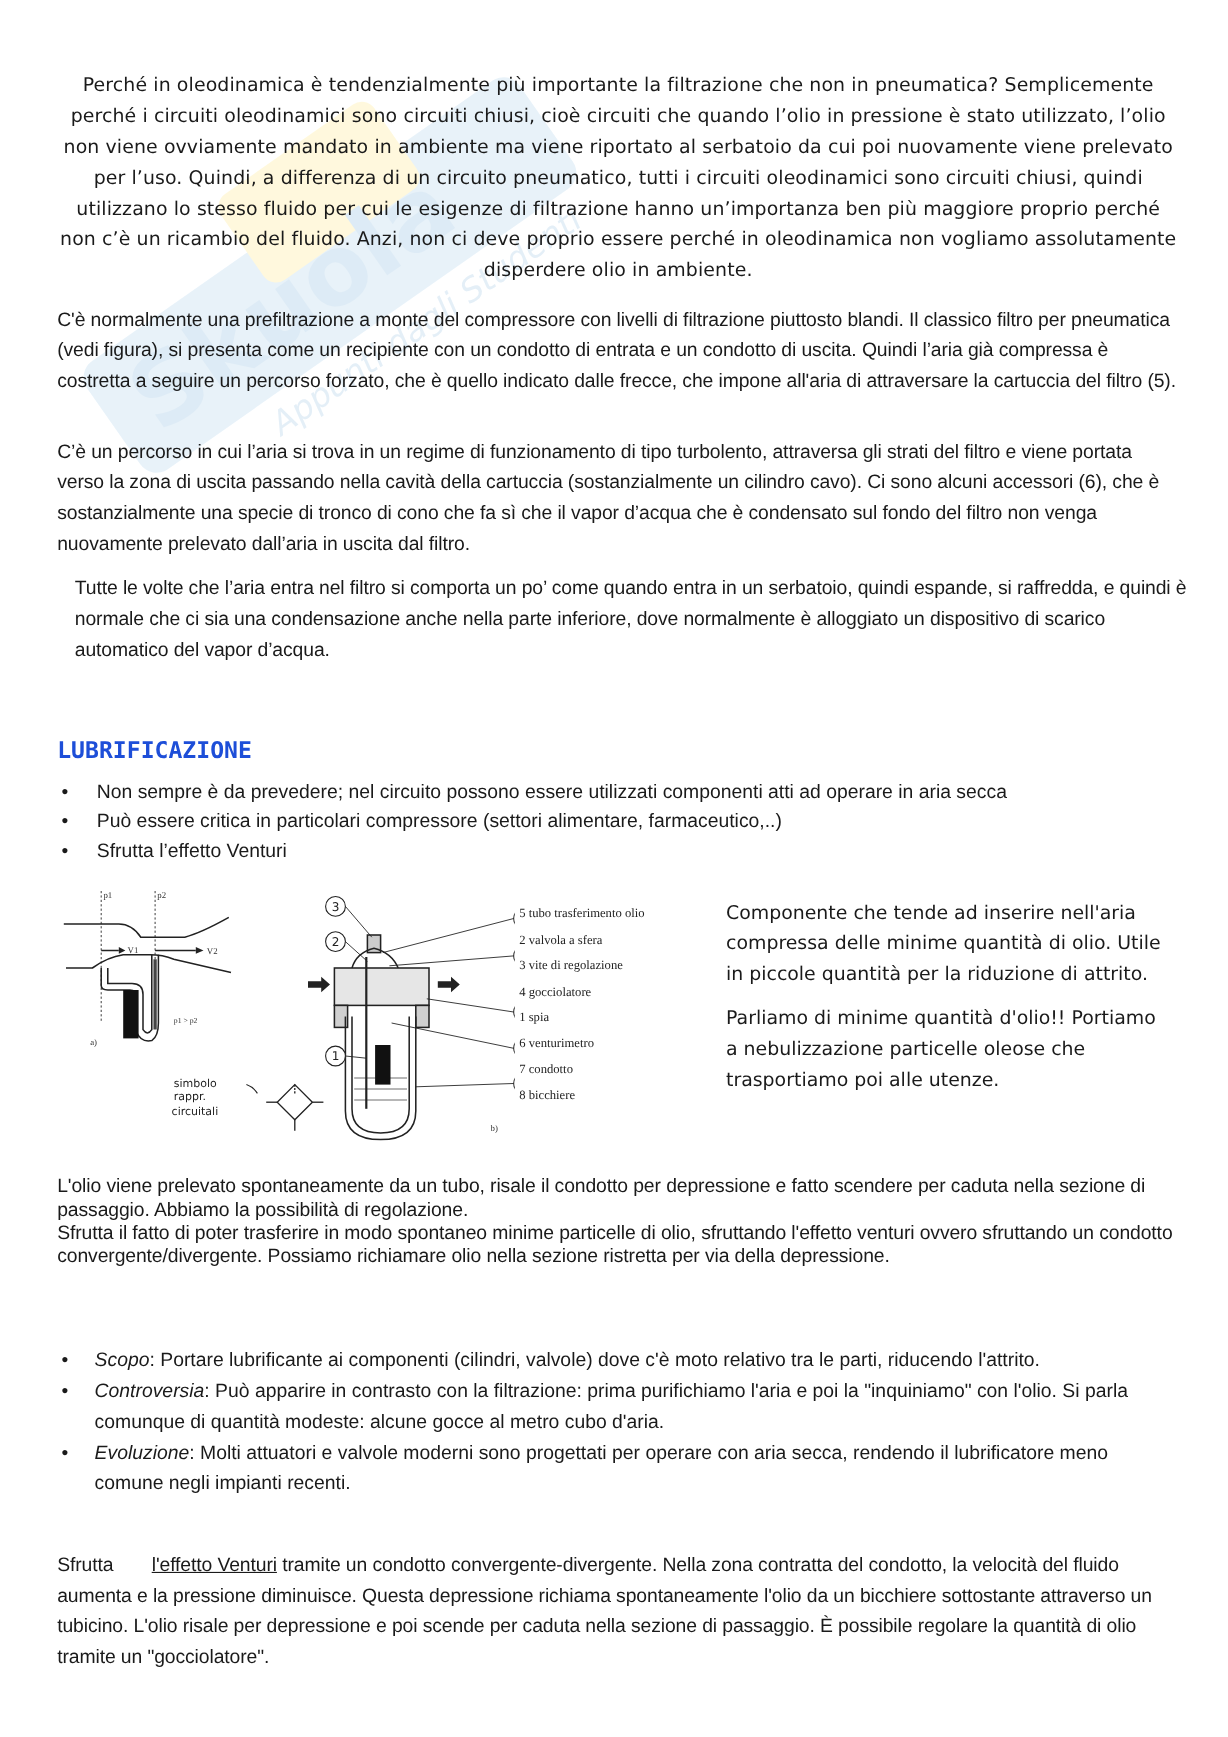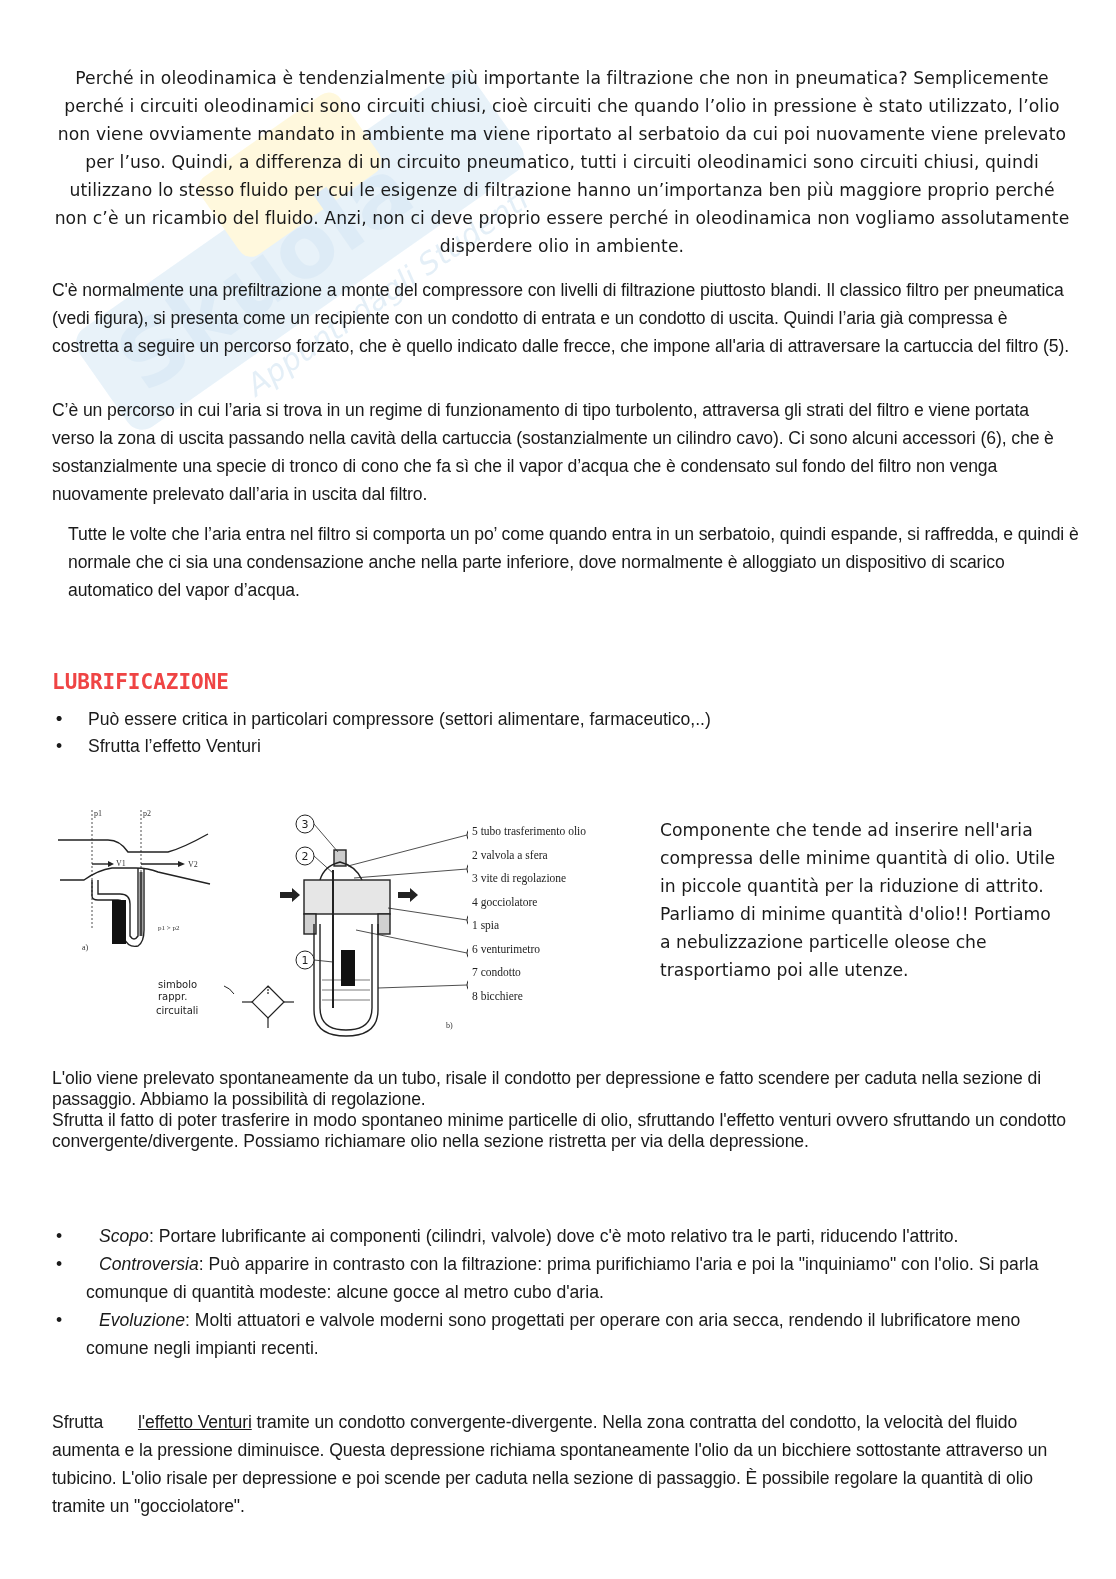--- a/index.html
+++ b/index.html
@@ -5,34 +5,34 @@
   html, body { margin: 0; padding: 0; background: #ffffff; }
   body { width: 1116px; height: 1579px; position: relative; overflow: hidden; color: #1a1a1a; font-family: "DejaVu Sans", sans-serif; }
   .page { position: absolute; left: 0; top: 0; width: 1116px; height: 1579px; }
   .watermark { position: absolute; left: 20px; top: 40px; width: 560px; height: 420px; pointer-events: none; z-index: 0; }
   .content { position: absolute; left: 52px; top: 64px; width: 1020px; z-index: 1; }
   p.para { margin: 0; font-size: 17.2px; line-height: 28px; letter-spacing: 0.1px; }
   .p1 { position: absolute; top: 0; left: 0; width: 1020px; text-align: center; }
   .p2 { position: absolute; top: 212px; left: 0; width: 1020px; font-family: "Liberation Sans", sans-serif !important; font-size: 17.6px !important; letter-spacing: -0.1px !important; }
   .p3 { position: absolute; top: 332px; left: 0; width: 1020px; font-family: "Liberation Sans", sans-serif !important; font-size: 17.6px !important; letter-spacing: -0.1px !important; }
   .p4 { position: absolute; top: 456px; left: 16px; width: 1020px; font-family: "Liberation Sans", sans-serif !important; font-size: 17.6px !important; letter-spacing: -0.1px !important; }
-  .section-title { position: absolute; top: 606px; left: 0; margin: 0; font-family: "DejaVu Sans Mono", monospace; font-weight: bold; font-size: 21px; letter-spacing: 0; color: #ef4444; }
+  .section-title { position: absolute; top: 606px; left: 0; margin: 0; font-family: "DejaVu Sans Mono", monospace; font-weight: bold; font-size: 21px; letter-spacing: 0; color: #1d4ed8; }
   ul.bullets { position: absolute; top: 642px; left: 0; margin: 0; padding: 0; list-style: none; width: 1020px; }
   ul.bullets li { position: relative; padding-left: 36px; font-family: "Liberation Sans", sans-serif; font-size: 17.6px; line-height: 27px; }
   ul.bullets li .dot { position: absolute; left: 4px; top: 0; }
   .figure { position: absolute; top: 736px; left: -4px; width: 560px; height: 240px; }
   .legend { position: absolute; left: 424px; top: 20px; font-family: "Liberation Serif", serif; font-size: 11.5px; line-height: 23.5px; color: #222; }
   .side-note { position: absolute; left: 608px; top: 752px; width: 400px; }
   .side-note p { margin: 0; font-size: 17.2px; line-height: 28px; }
-  .side-note p + p { }
+  .side-note p + p { margin-top: 12px; }
   .p5 { position: absolute; top: 1004px; left: 0; width: 1020px; font-family: "Liberation Sans", sans-serif !important; font-size: 17.6px !important; letter-spacing: -0.1px !important; }
   ul.points { position: absolute; top: 1158px; left: 0; margin: 0; padding: 0; list-style: none; width: 1020px; }
   ul.points li { position: relative; padding-left: 34px; font-family: "Liberation Sans", sans-serif; font-size: 17.6px; line-height: 28px; margin-bottom: 0; }
   ul.points li .dot { position: absolute; left: 4px; top: 0; }
-  ul.points li em { font-style: italic; margin-left: 13px; }
+  ul.points li em { font-style: italic; }
   .p6 { position: absolute; top: 1344px; left: 0; width: 1020px; font-family: "Liberation Sans", sans-serif !important; font-size: 17.6px !important; letter-spacing: -0.1px !important; }
   .u { text-decoration: underline; margin-left: 30px; }
 </style>
 </head>
 <body>
 
 <div class="page">
 
   <svg class="watermark" viewBox="0 0 560 420">
     <g transform="rotate(-35 280 210)" opacity="0.55">
@@ -46,21 +46,21 @@
   <div class="content">
 
     <p class="para p1">Perché in oleodinamica è tendenzialmente più importante la filtrazione che non in pneumatica? Semplicemente perché i circuiti oleodinamici sono circuiti chiusi, cioè circuiti che quando l’olio in pressione è stato utilizzato, l’olio non viene ovviamente mandato in ambiente ma viene riportato al serbatoio da cui poi nuovamente viene prelevato per l’uso. Quindi, a differenza di un circuito pneumatico, tutti i circuiti oleodinamici sono circuiti chiusi, quindi utilizzano lo stesso fluido per cui le esigenze di filtrazione hanno un’importanza ben più maggiore proprio perché non c’è un ricambio del fluido. Anzi, non ci deve proprio essere perché in oleodinamica non vogliamo assolutamente disperdere olio in ambiente.</p>
     <p class="para p2">C'è normalmente una prefiltrazione a monte del compressore con livelli di filtrazione piuttosto blandi. Il classico filtro per pneumatica (vedi figura), si presenta come un recipiente con un condotto di entrata e un condotto di uscita. Quindi l’aria già compressa è costretta a seguire un percorso forzato, che è quello indicato dalle frecce, che impone all'aria di attraversare la cartuccia del filtro (5).</p>
     <p class="para p3">C’è un percorso in cui l’aria si trova in un regime di funzionamento di tipo turbolento, attraversa gli strati del filtro e viene portata verso la zona di uscita passando nella cavità della cartuccia (sostanzialmente un cilindro cavo). Ci sono alcuni accessori (6), che è sostanzialmente una specie di tronco di cono che fa sì che il vapor d’acqua che è condensato sul fondo del filtro non venga nuovamente prelevato dall’aria in uscita dal filtro.</p>
     <p class="para p4">Tutte le volte che l’aria entra nel filtro si comporta un po’ come quando entra in un serbatoio, quindi espande, si raffredda, e quindi è normale che ci sia una condensazione anche nella parte inferiore, dove normalmente è alloggiato un dispositivo di scarico automatico del vapor d’acqua.</p>
 
     <h2 class="section-title">LUBRIFICAZIONE</h2>
 
     <ul class="bullets">
-      <li><span class="dot">•</span></li>
+      <li><span class="dot">•</span><span>Non sempre è da prevedere; nel circuito possono essere utilizzati componenti atti ad operare in aria secca</span></li>
       <li><span class="dot">•</span><span>Può essere critica in particolari compressore (settori alimentare, farmaceutico,..)</span></li>
       <li><span class="dot">•</span><span>Sfrutta l’effetto Venturi</span></li>
     </ul>
 
     <div class="figure">
       <svg width="420" height="240" viewBox="0 0 420 240" style="position:absolute;left:0;top:0;">
 
         <g stroke="#222" fill="none" stroke-width="1.4">
           <line x1="44" y1="10" x2="44" y2="130" stroke-dasharray="2 2" stroke-width="0.8"></line>
           <line x1="93" y1="10" x2="93" y2="130" stroke-dasharray="2 2" stroke-width="0.8"></line>

